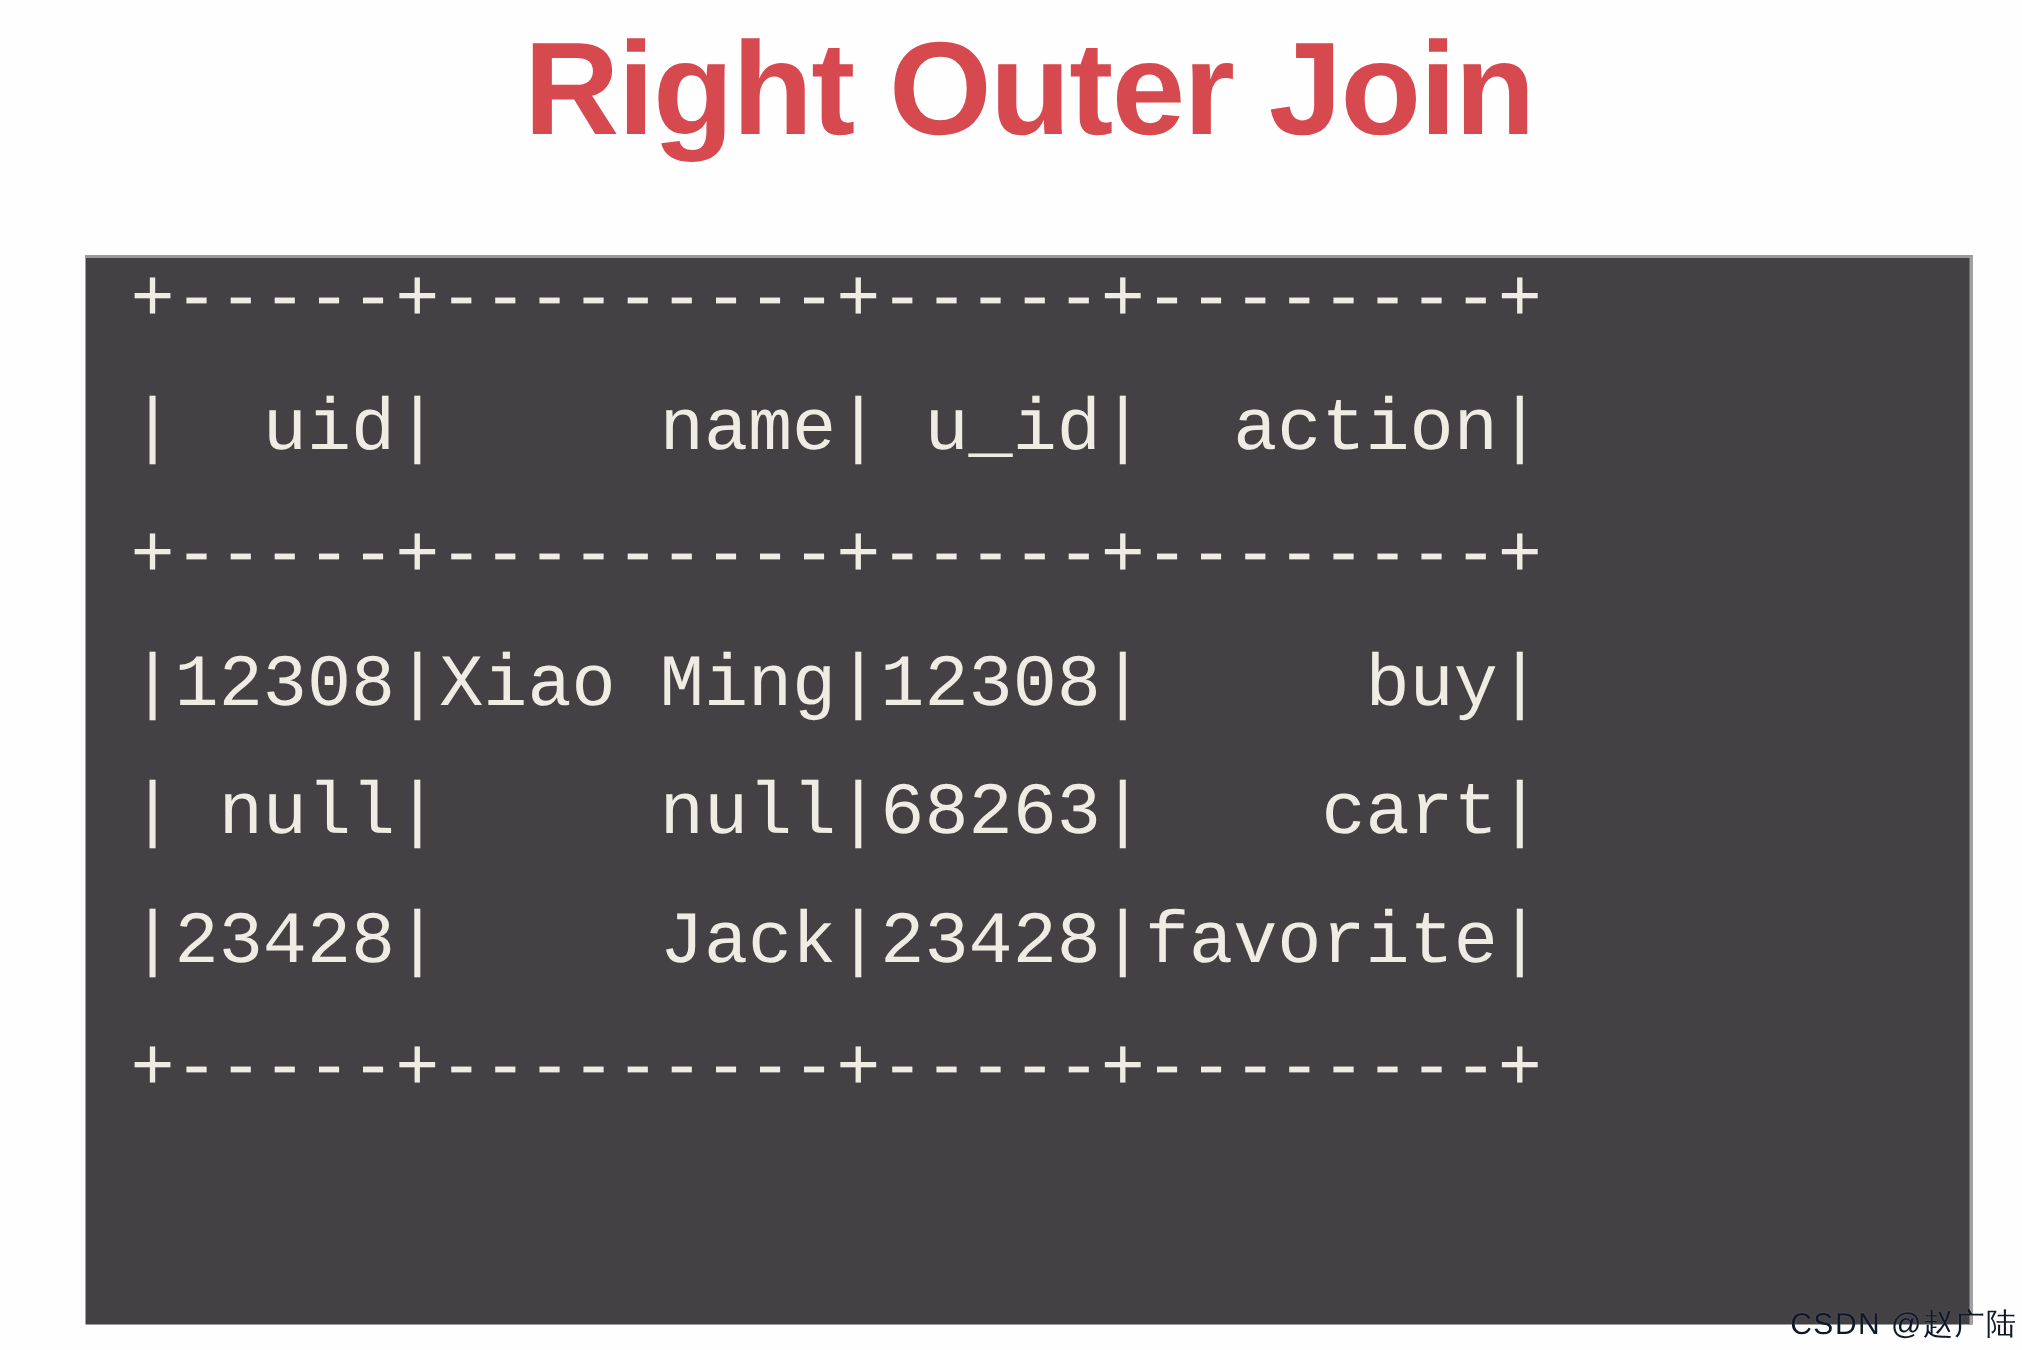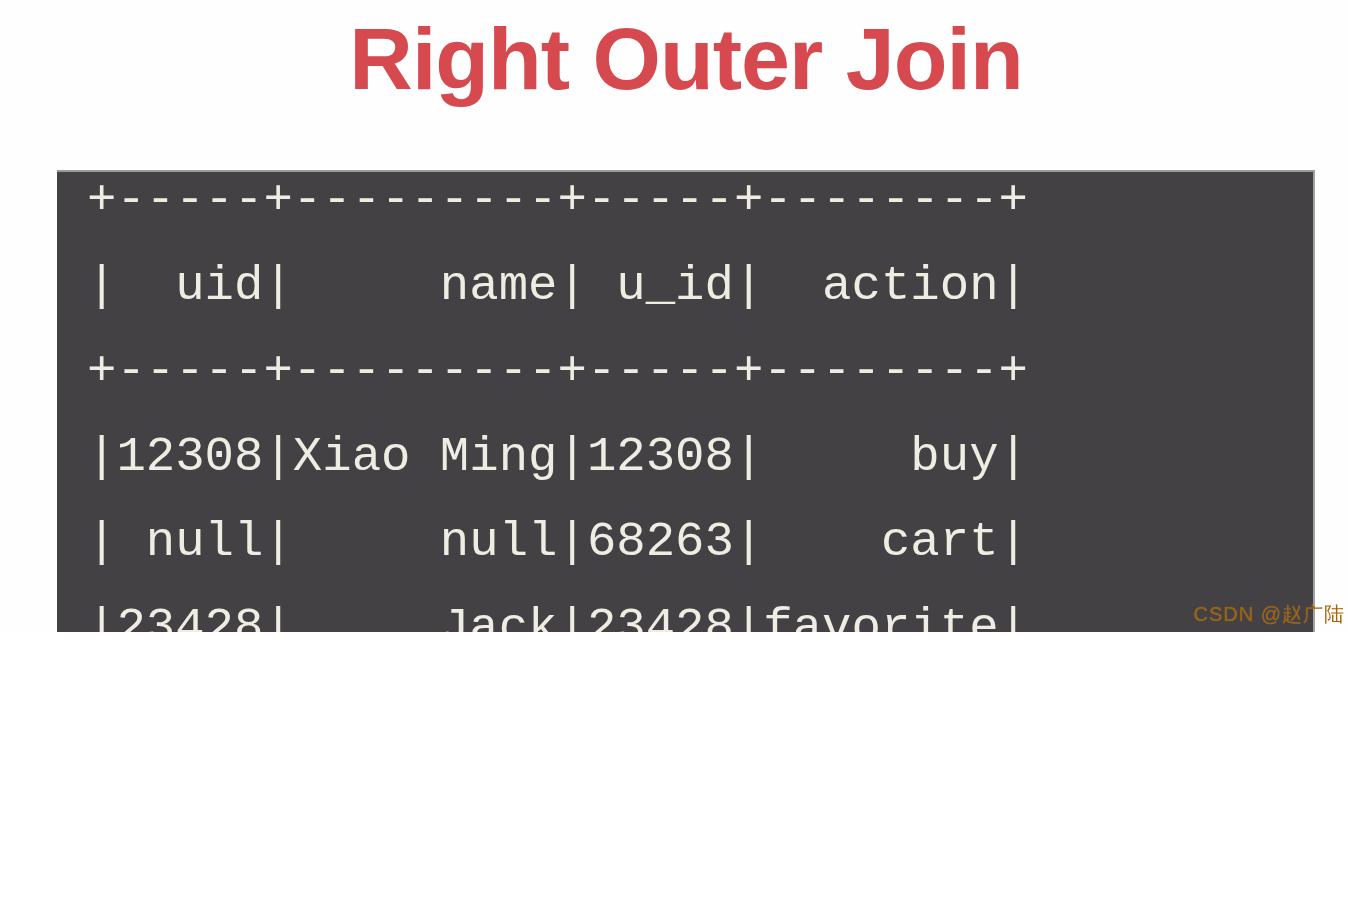--- a/index.html
+++ b/index.html
@@ -3,21 +3,21 @@
 <meta charset="utf-8">
 <style>
   html, body {
     margin: 0;
     padding: 0;
     background: #ffffff;
   }
   .page {
     position: relative;
     width: 1348px;
-    height: 632px;
+    height: 900px;
     background: #fefefe;
     overflow: hidden;
     font-family: "Liberation Sans", sans-serif;
   }
   .title {
     position: absolute;
     top: 8px;
     left: 0;
     width: 100%;
     margin: 0;
@@ -49,21 +49,21 @@
     line-height: 85.5px;
     color: #efece4;
     white-space: pre;
   }
   .watermark {
     position: absolute;
     right: 3px;
     bottom: 4px;
     font-size: 20px;
     letter-spacing: 1px;
-    color: #a16207;
+    color: #0f172a;
     text-shadow: 0 0 1px rgba(255,255,255,0.25);
   }
 </style>
 </head>
 <body>
 
 <div class="page">
 
   <h1 class="title">Right Outer Join</h1>
 

